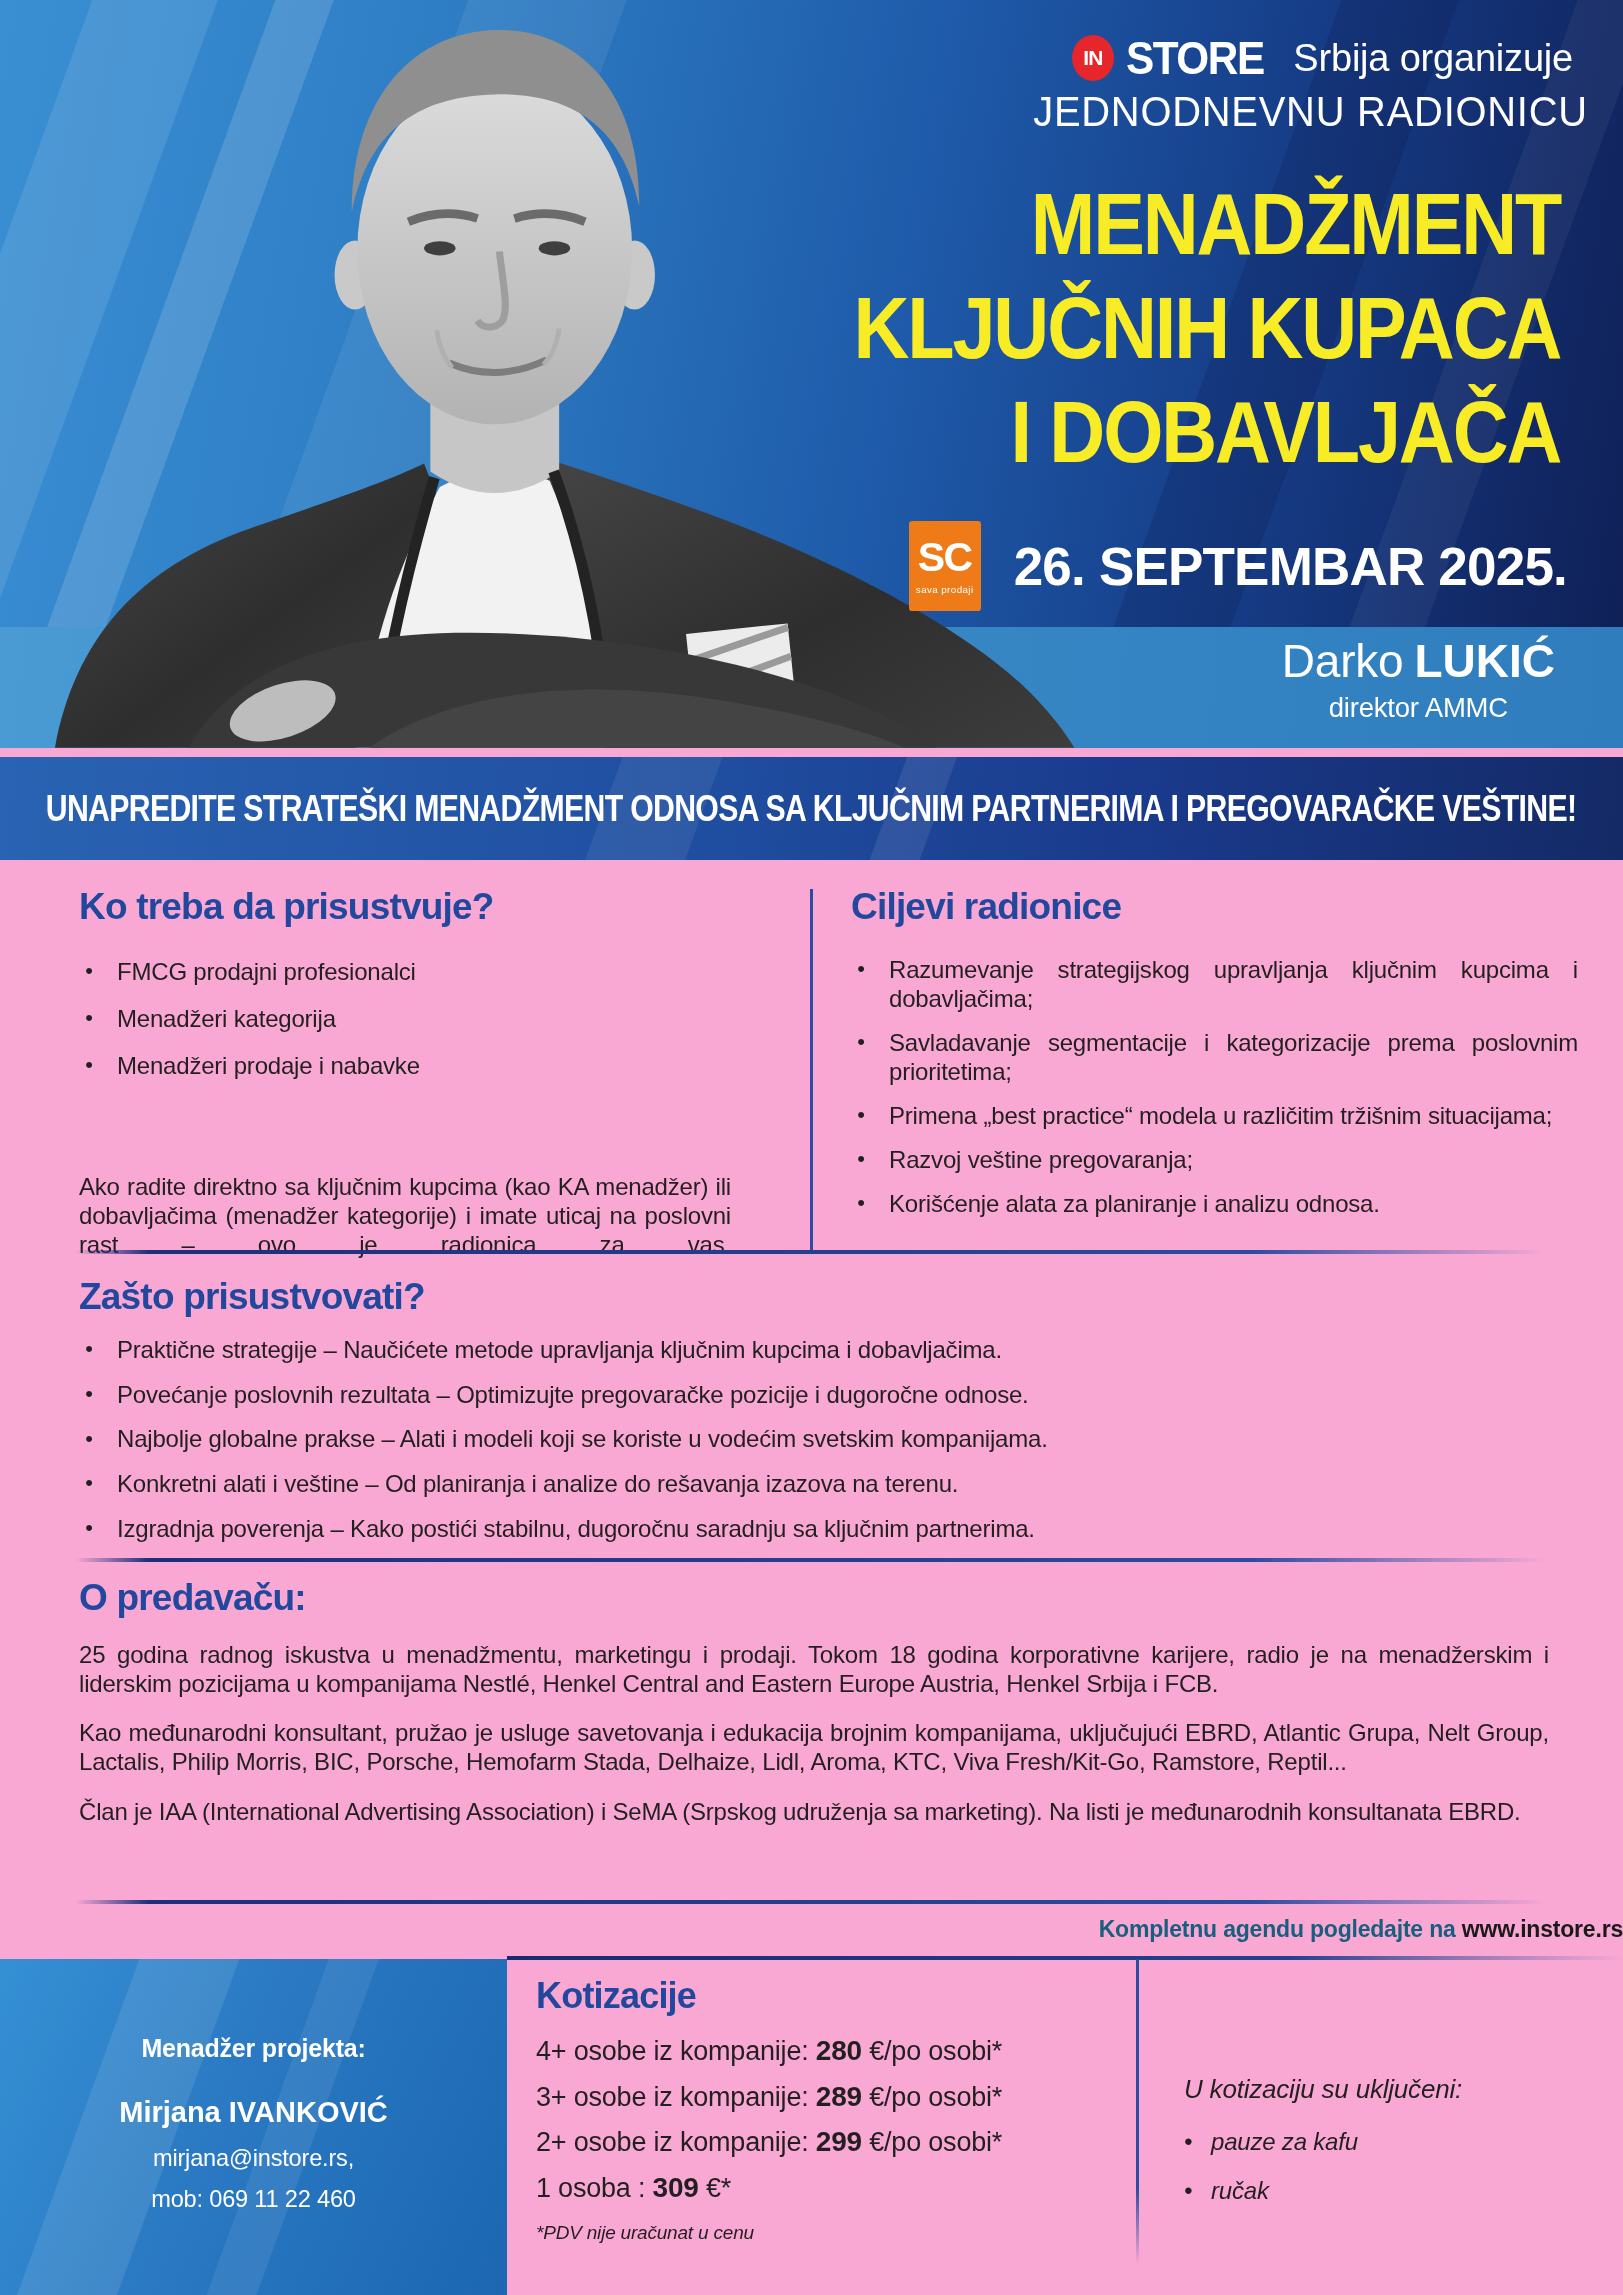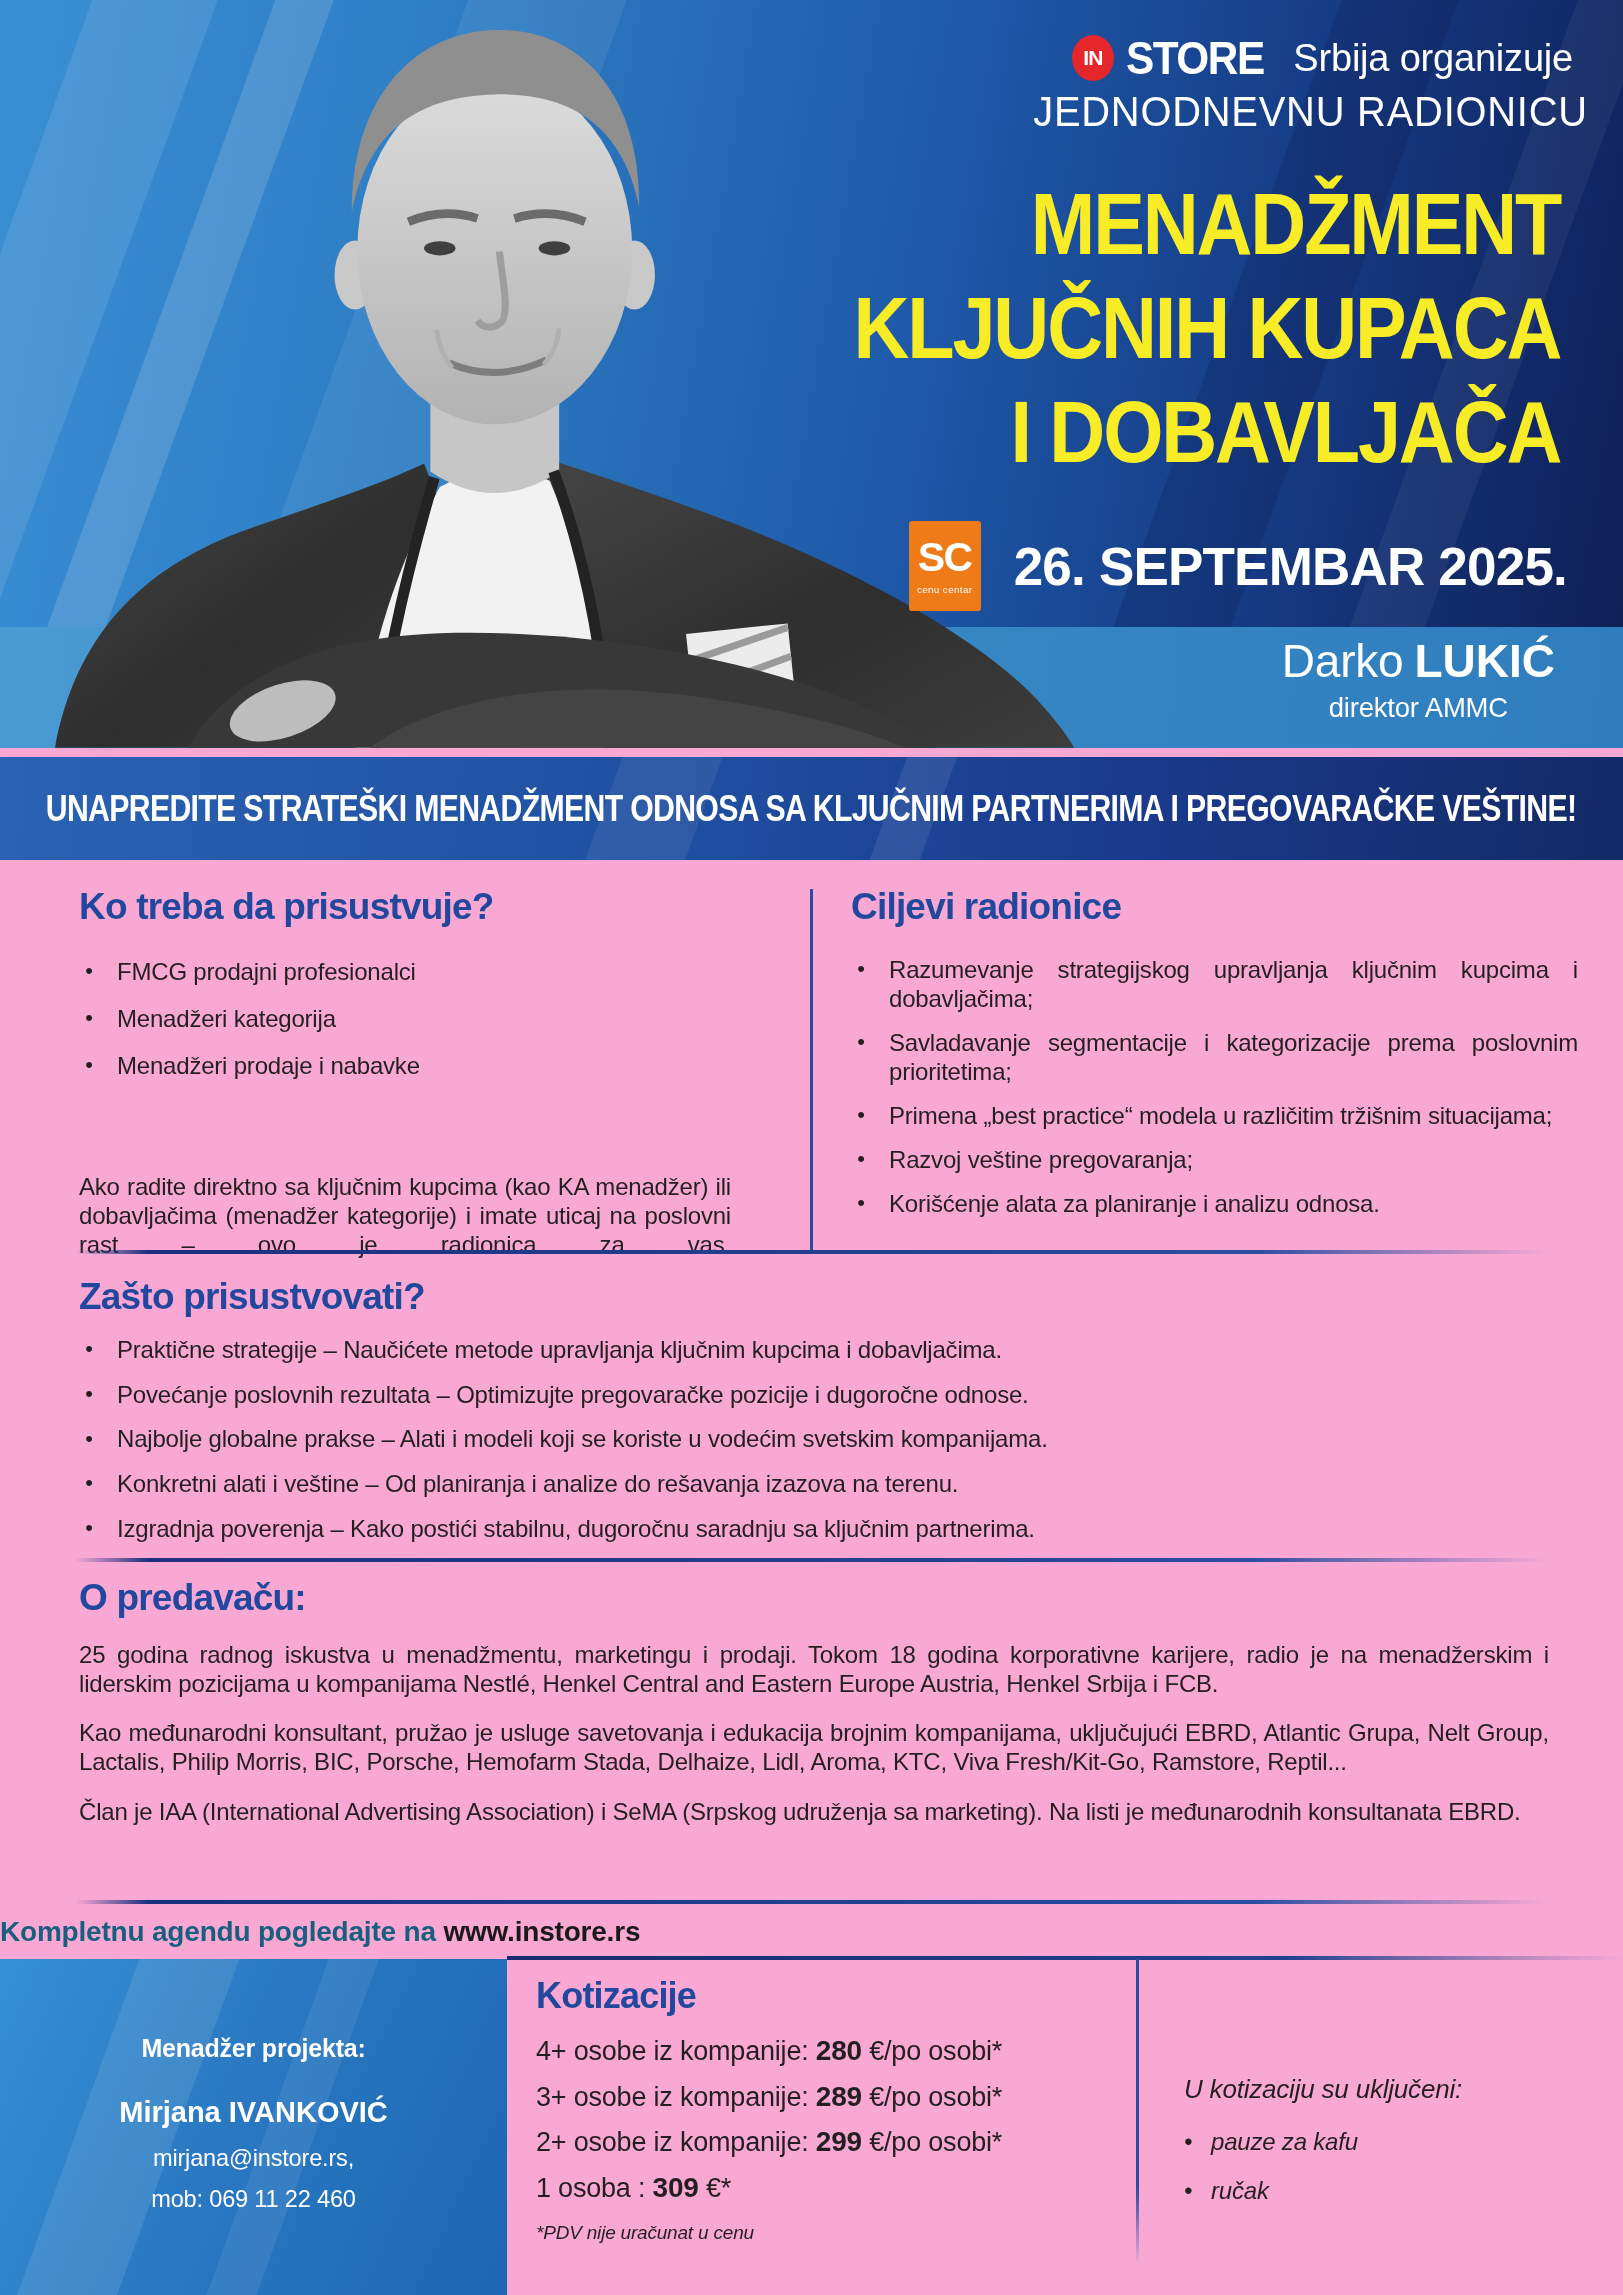--- a/index.html
+++ b/index.html
@@ -63,21 +63,21 @@
     background:linear-gradient(90deg,rgba(28,47,124,0) 0%,#1c2f7c 5%,#24418f 55%,#2b4da1 80%,rgba(28,47,124,0) 100%);}
   .hr1{left:75px;top:1250px;width:1472px;}
   .hr2{left:75px;top:1558px;width:1472px;}
   .hr3{left:75px;top:1900px;width:1472px;}
   .why-heading{position:absolute;left:79px;top:1276px;}
   .why-list{position:absolute;left:79px;top:1335px;width:1484px;}
   .why-list li{margin-bottom:15.7px;}
   .about-heading{position:absolute;left:79px;top:1577px;}
   .about-paragraphs{position:absolute;left:79px;top:1640px;width:1470px;}
   .about-paragraphs p{margin:0 0 20.4px 0;text-align:justify;}
-  .agenda{position:absolute;left:0;top:1916px;width:1623px;text-align:left;font-weight:700;font-size:28px;white-space:nowrap;}
+  .agenda{position:absolute;left:0;top:1916px;width:1623px;text-align:right;font-weight:700;font-size:23px;white-space:nowrap;}
   .agenda .teal{color:#185e7d;}
   .agenda .url{color:#1a1a1a;}
   
   .hr4{position:absolute;left:507px;top:1956px;width:1117px;height:3.9px;
     background:linear-gradient(90deg,#1b2a6e 0%,#24418f 70%,rgba(28,47,124,0) 100%);}
   .footer-box{position:absolute;left:0;top:1959px;width:507px;height:337px;overflow:hidden;color:#fff;text-align:center;
     background:linear-gradient(115deg,#3590d4 0%,#2a79c2 45%,#1c66b2 100%);}
   .f1{left:71px;top:-79px;width:94px;height:550px;background:rgba(255,255,255,.10);}
   .f2{left:259px;top:-79px;width:47px;height:550px;background:rgba(255,255,255,.08);}
   .fb-inner{position:relative;padding-top:75px;}
@@ -159,21 +159,21 @@
 
     <div class="title">
       <div>MENADŽMENT</div>
       <div>KLJUČNIH KUPACA</div>
       <div>I DOBAVLJAČA</div>
     </div>
 
     <div class="date-row">
       <div class="sc-logo">
         <span class="sc-abbr">SC</span>
-        <span class="sc-caption">cenu centar</span>
+        <span class="sc-caption">sava prodaji</span>
       </div>
       <div class="date-text">26. SEPTEMBAR 2025.</div>
     </div>
 
     <div class="speaker">
       <div class="speaker-name">
         <span class="first">Darko</span><span class="last">LUKIĆ</span>
       </div>
       <div class="speaker-role">direktor AMMC</div>
     </div>

